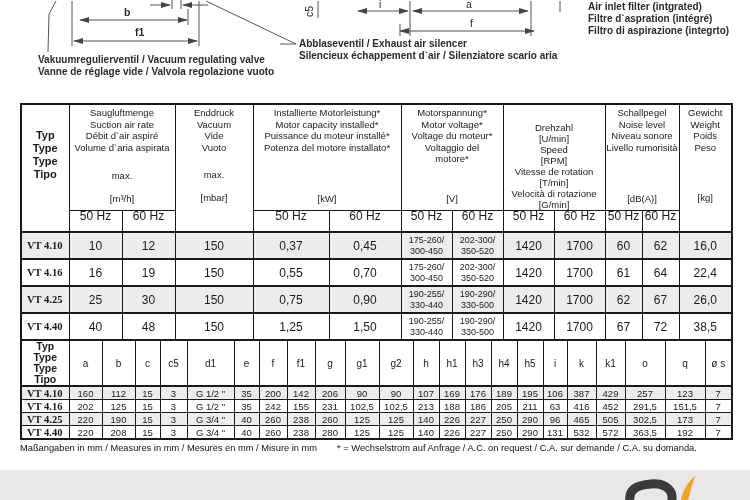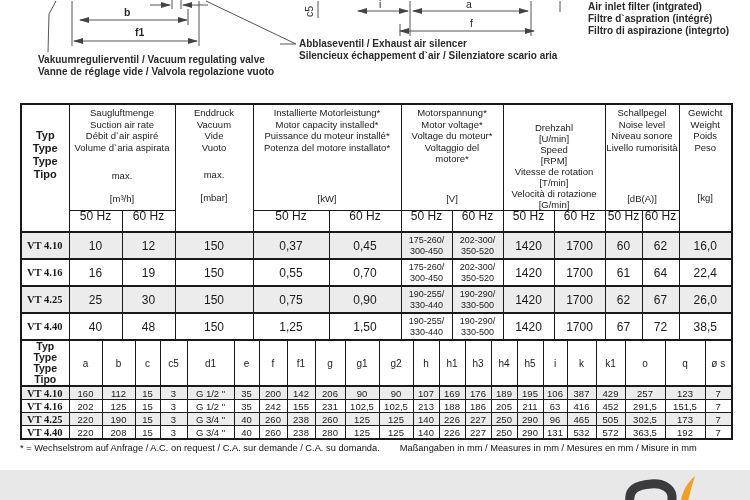--- a/index.html
+++ b/index.html
@@ -446,22 +446,22 @@
             <td>572</td>
             <td>363,5</td>
             <td>192</td>
             <td>7</td>
           </tr>
         </tbody>
     </table>
 
     <div class="footer">
       <div class="f-line">
+        <span>Maßangaben in mm / Measures in mm / Mesures en mm / Misure in mm</span>
         <span>* = Wechselstrom auf Anfrage / A.C. on request / C.A. sur demande / C.A. su domanda.</span>
-        <span>Maßangaben in mm / Measures in mm / Mesures en mm / Misure in mm</span>
       </div>
     </div>
   </div>
 
   <div class="band"></div>
   <div class="logo">
     <svg width="132" height="28" viewBox="0 0 132 28">
       <path d="M12,30 C10,18 18,13 33,12 C45,11 53,16 54,24 L54,30" fill="none" stroke="#3b3b3d" stroke-width="9" class="logo-dark"></path>
       <path d="M63,28 C65,18 70,10 77,4 C74,13 72,21 70,29 Z" fill="#f2a024" class="logo-orange"></path>
     </svg>

